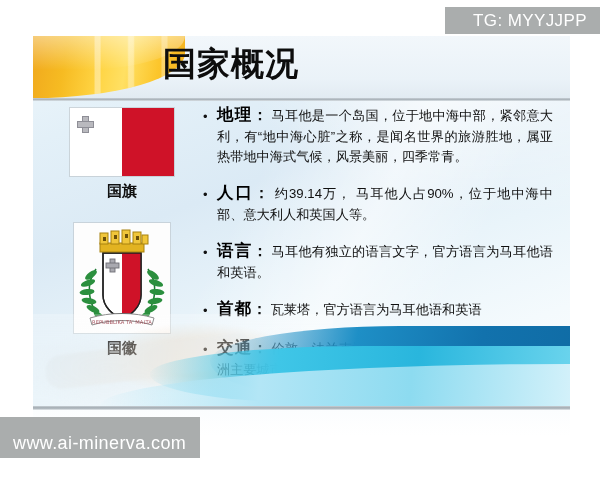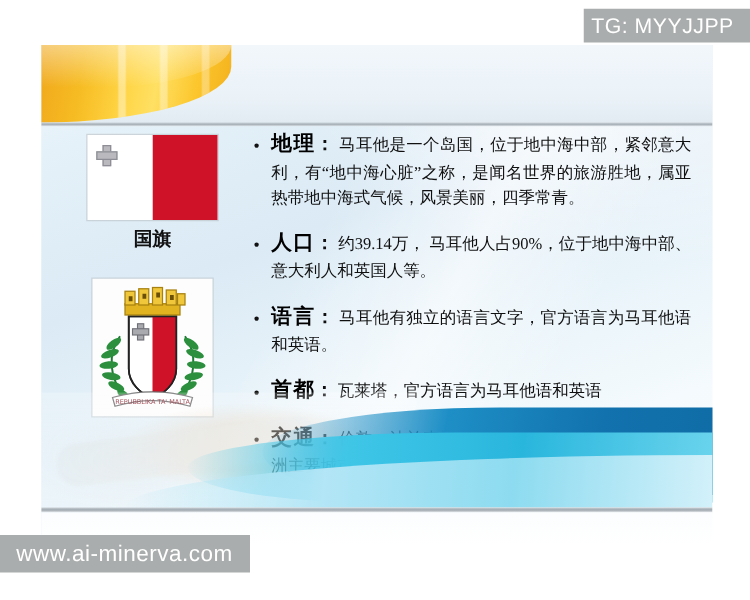--- a/index.html
+++ b/index.html
@@ -23,28 +23,28 @@
     font-family: "Liberation Sans", sans-serif;
     letter-spacing: 0.4px;
     display: flex;
     align-items: center;
     z-index: 60;
   }
   #wm-top {
     right: 0;
     top: 7px;
     height: 27px;
-    padding: 0 13px 0 6px;
+    padding: 0 13px 0 28px;
     font-size: 17px;
   }
   #wm-bottom {
     left: 0;
     bottom: 22px;
     height: 30px;
-    padding: 0 14px 0 13px;
+    padding: 11px 14px 0 13px;
     font-size: 18px;
   }
 
   
   #slide {
     position: absolute;
     left: 33px;
     top: 36px;
     width: 537px;
     height: 400px;
@@ -202,21 +202,21 @@
     padding-top: 8px;
     font-size: 13px;
     line-height: 1;
     color: #121212;
   }
   .bullet-body {
     flex: 1 1 auto;
     font-size: 13.2px;
     line-height: 1.52;
     color: #101010;
-    font-family: Liberation Serif, serif;
+    font-family: Liberation Sans, sans-serif;
     text-align: justify;
   }
   .bullet-label {
     font-size: 16.5px;
     font-weight: bold;
     color: #000;
     letter-spacing: 1px;
   }
   .bullet-sep { font-size: 15px; font-weight: bold; }
 
@@ -288,20 +288,21 @@
 
 <div id="slide">
   <div id="slide-sheen"></div>
 
   <div id="header-band"></div>
   <div id="gold-swoosh">
     <div id="gold-gloss"></div>
     <div id="gold-stripes"></div>
   </div>
   <div id="header-rule"></div>
+  <div id="slide-title">国家概况</div>
 
   <div id="left-col">
 
     <div>
       <div id="flag-wrap">
         <div id="flag">
           <div id="flag-white">
             <div id="george-cross"></div>
           </div>
           <div id="flag-red"></div>
@@ -363,20 +364,21 @@
                 <rect x="51" y="11" width="3" height="4"></rect>
                 <rect x="62" y="13" width="3" height="4"></rect>
               </g>
             </g>
 
             <path d="M16 95 C36 89 60 89 80 95 L78 102 C58 96 38 96 18 102 Z" fill="#ffffff" stroke="#6b6b6b" stroke-width="1"></path>
             <text x="48" y="100.5" font-size="5.2" text-anchor="middle" fill="#8a2230" font-family="DejaVu Sans, sans-serif">REPUBBLIKA TA' MALTA</text>
           </svg>
         </div>
       </div>
+      <div class="fig-caption">国徽</div>
     </div>
   </div>
 
   <div id="bullets">
 
     <div class="bullet">
       <div class="bullet-dot">•</div>
       <div class="bullet-body">
         <span class="bullet-label">地理</span><span class="bullet-sep">：</span>
         <span>马耳他是一个岛国，位于地中海中部，紧邻意大利，有“地中海心脏”之称，是闻名世界的旅游胜地，属亚热带地中海式气候，风景美丽，四季常青。</span>

